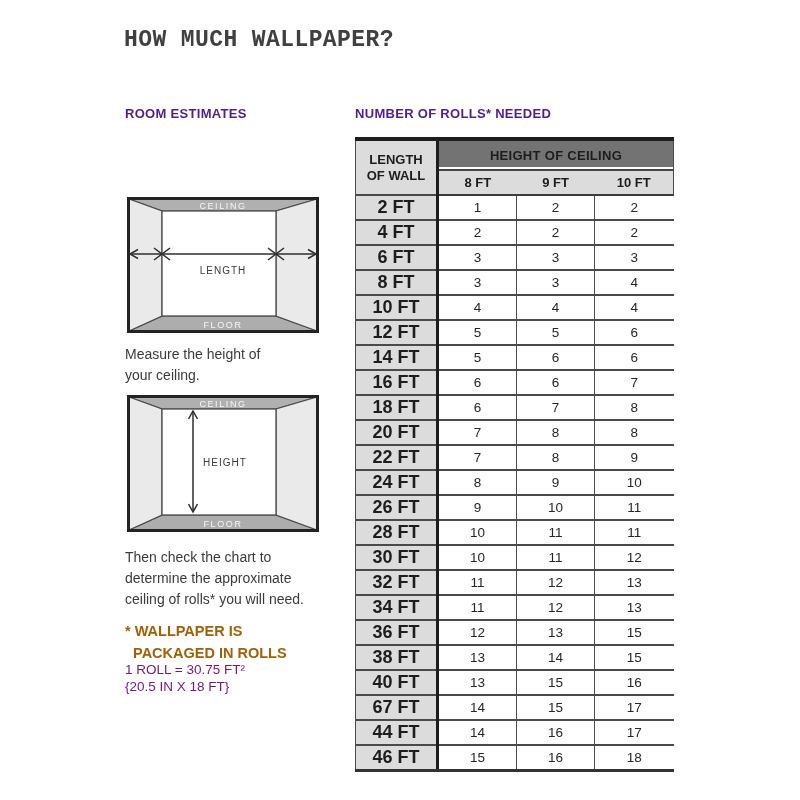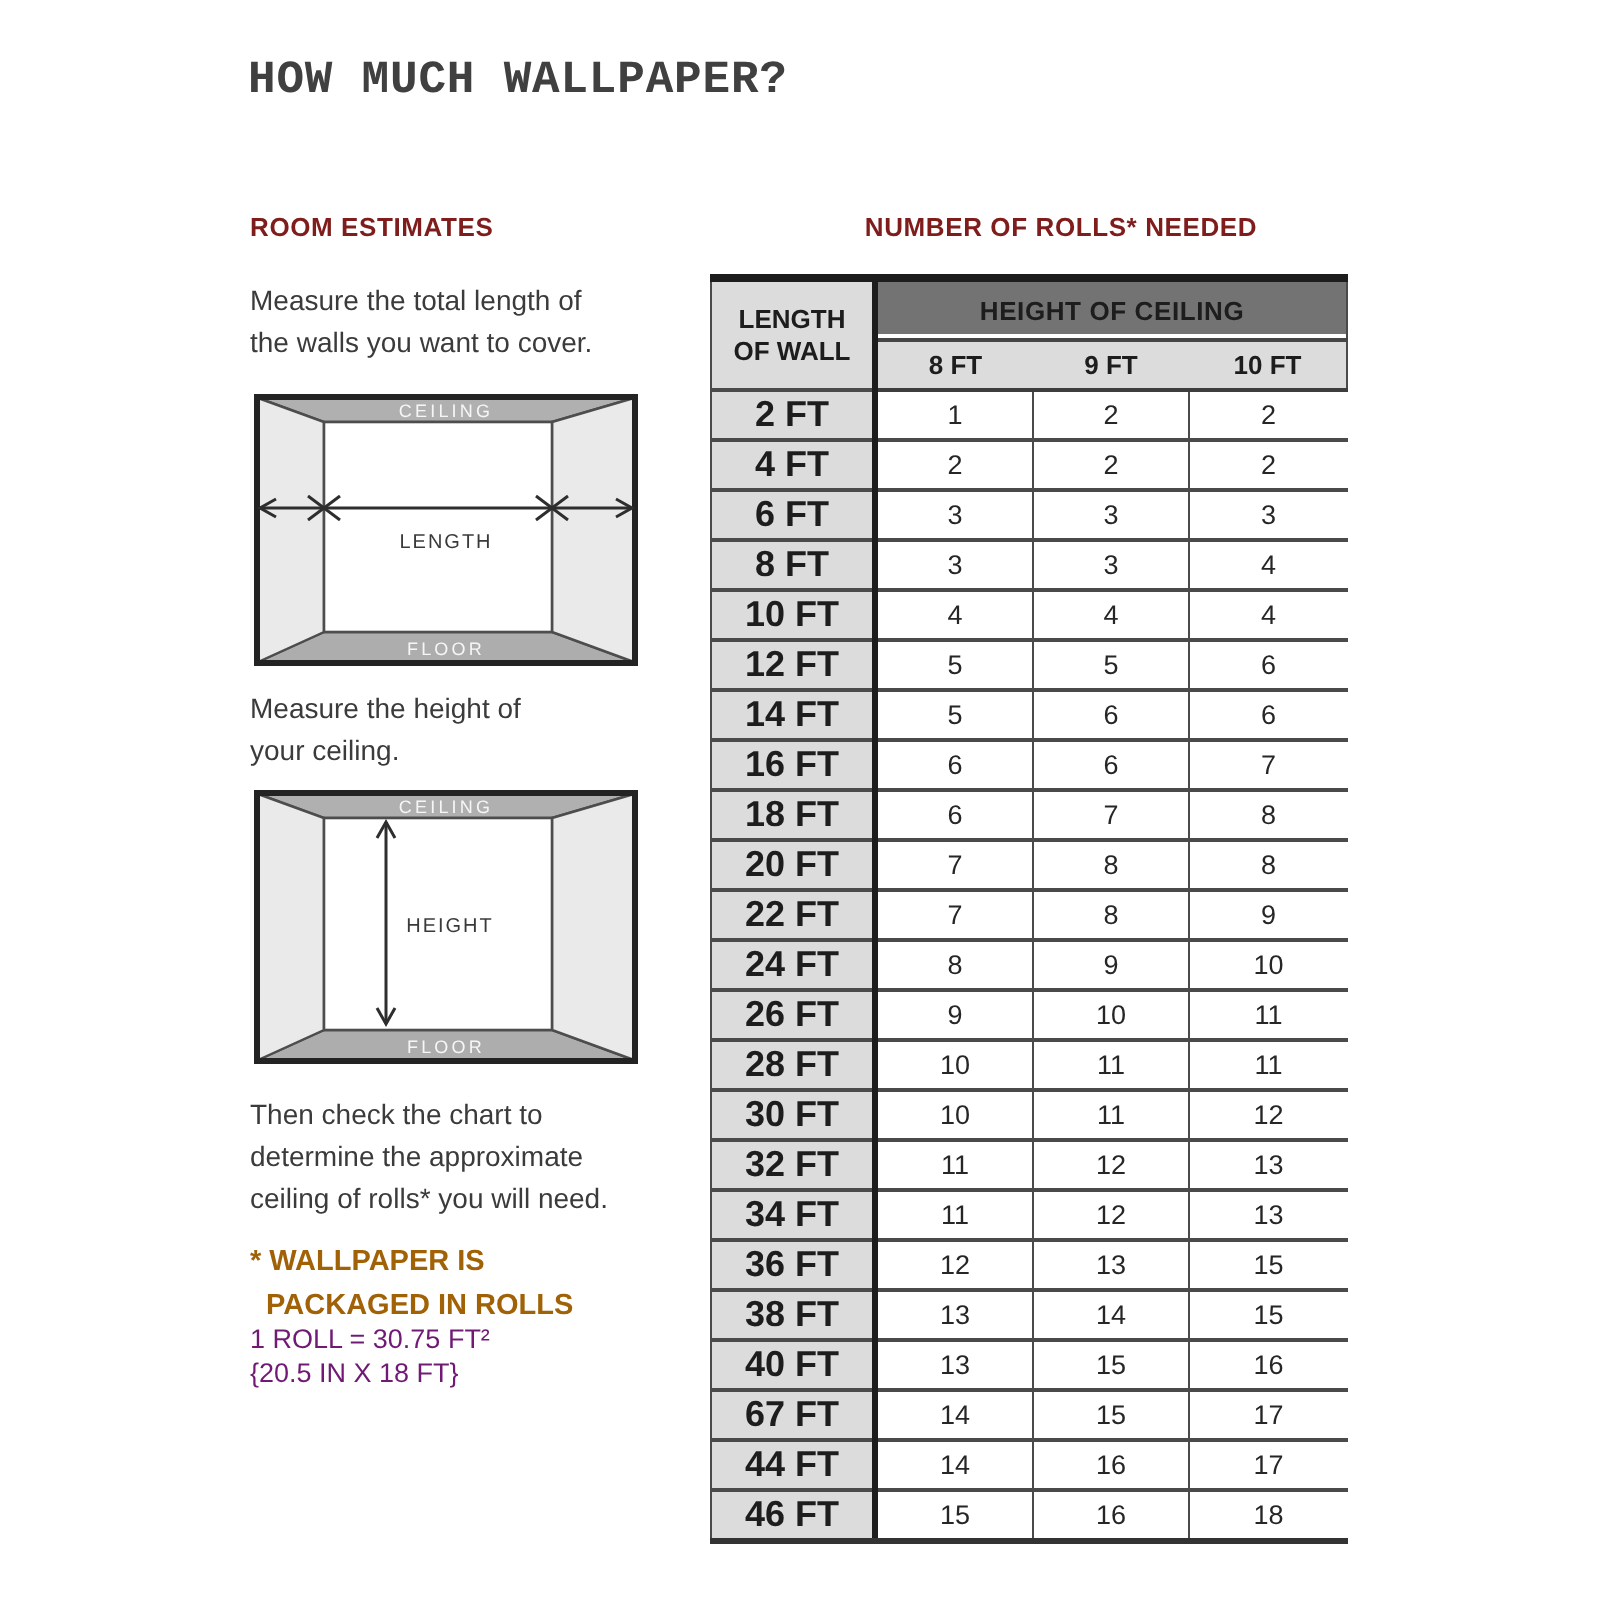--- a/index.html
+++ b/index.html
@@ -7,24 +7,24 @@
   .page {
     position:relative; width:800px; height:800px; background:#ffffff;
     font-family:"Liberation Sans", sans-serif; overflow:hidden;
   }
   .page-title {
     position:absolute; left:124px; top:27px;
     font-size:23px; font-weight:bold; letter-spacing:0.4px; color:#404040;font-family:Liberation Mono, monospace;
   }
   .section-heading {
     position:absolute; top:106px;
-    font-size:13px; font-weight:bold; letter-spacing:0.3px; color:#7f1d1d;
+    font-size:13px; font-weight:bold; letter-spacing:0.3px; color:#4c1d95;
   }
   .heading-left { left:125px; }
-  .heading-right { left:372px; width:317px; text-align:center; }
+  .heading-right { left:355px; width:317px; text-align:left; }
   .step-text {
     position:absolute; left:125px;
     font-size:14px; line-height:21px; color:#3b3b3b; white-space:pre;
   }
   .step1 { top:140px; }
   .step2 { top:344px; }
   .step3 { top:547px; }
   .footnote {
     position:absolute; left:125px; top:620px;
     font-size:14.5px; font-weight:bold; line-height:22px; color:#a16207; white-space:pre;
@@ -82,22 +82,20 @@
 </style>
 </head>
 <body>
 
 <div class="page">
 
   <h1 class="page-title">HOW MUCH WALLPAPER?</h1>
 
   <h2 class="section-heading heading-left">ROOM ESTIMATES</h2>
 
-  <p class="step-text step1">Measure the total length of
-the walls you want to cover.</p>
 
   <svg class="diagram diagram-1" width="192" height="136" viewBox="0 0 192 136">
     <polygon points="2,2 190,2 149,14 35,14" fill="#b0b0b0" stroke="#4d4d4d" stroke-width="1.2"></polygon>
     <polygon points="2,134 190,134 149,119 35,119" fill="#adadad" stroke="#4d4d4d" stroke-width="1.2"></polygon>
     <polygon points="2,2 35,14 35,119 2,134" fill="#eaeaea" stroke="#4d4d4d" stroke-width="1.2"></polygon>
     <polygon points="190,2 149,14 149,119 190,134" fill="#eaeaea" stroke="#4d4d4d" stroke-width="1.2"></polygon>
     <rect x="35" y="14" width="114" height="105" fill="#ffffff" stroke="#4d4d4d" stroke-width="1.3"></rect>
     <rect x="1.5" y="1.5" width="189" height="133" fill="none" stroke="#232323" stroke-width="3"></rect>
     <text x="96" y="11.5" text-anchor="middle" class="face-label">CEILING</text>
     <text x="96" y="130.5" text-anchor="middle" class="face-label">FLOOR</text>

